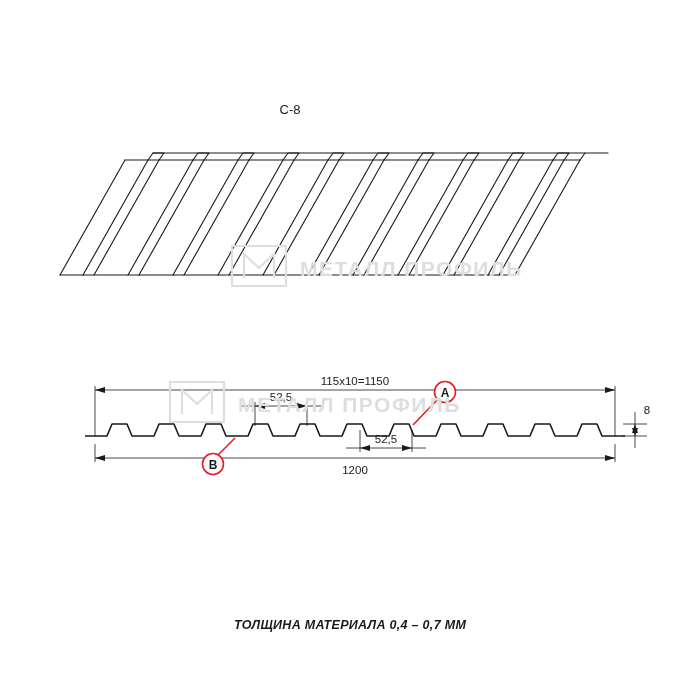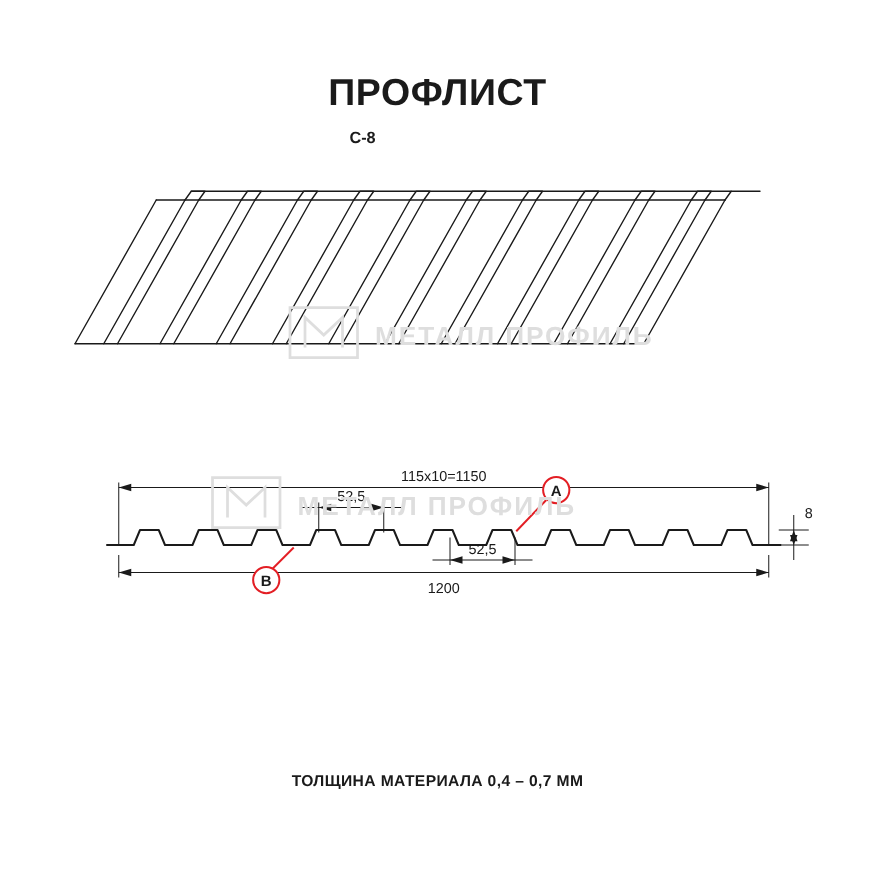--- a/index.html
+++ b/index.html
@@ -31,31 +31,32 @@
     font-weight: bold;
     letter-spacing: 0.5px;
   }
   .subtitle {
     position: absolute;
     left: 0;
     top: 102px;
     width: 580px;
     text-align: center;
     font-size: 13px;
-    font-weight: bold;
+    font-weight: normal;
   }
   .footnote {
     position: absolute;
     left: 0;
     top: 618px;
     width: 700px;
     text-align: center;
     font-size: 12.5px;
     font-weight: bold;
     letter-spacing: 0.3px;
+    font-style: italic;
   }
   .iso-wrap {
     position: absolute;
     left: 60px;
     top: 135px;
     width: 580px;
     height: 180px;
   }
   .section-wrap {
     position: absolute;
@@ -73,21 +74,20 @@
   .wm-1 { left: 222px; top: 232px; width: 330px; height: 70px; }
   .wm-2 { left: 160px; top: 368px; width: 330px; height: 70px; }
   svg { display: block; overflow: visible; }
   text { font-family: "Liberation Sans", sans-serif; }
 </style>
 </head>
 <body>
 
 <div class="page">
 
-  <div class="title">ПРОФЛИСТ</div>
   <div class="subtitle">С-8</div>
 
   <div class="iso-wrap">
     <svg width="580" height="180" viewBox="0 0 580 180">
       <g fill="none" stroke="#1a1a1a" stroke-width="1.1" stroke-linejoin="round" stroke-linecap="round">
 
         <path d="M65 25 L520 25"></path>
 
         <path d="M0 140 L455 140"></path>
 

